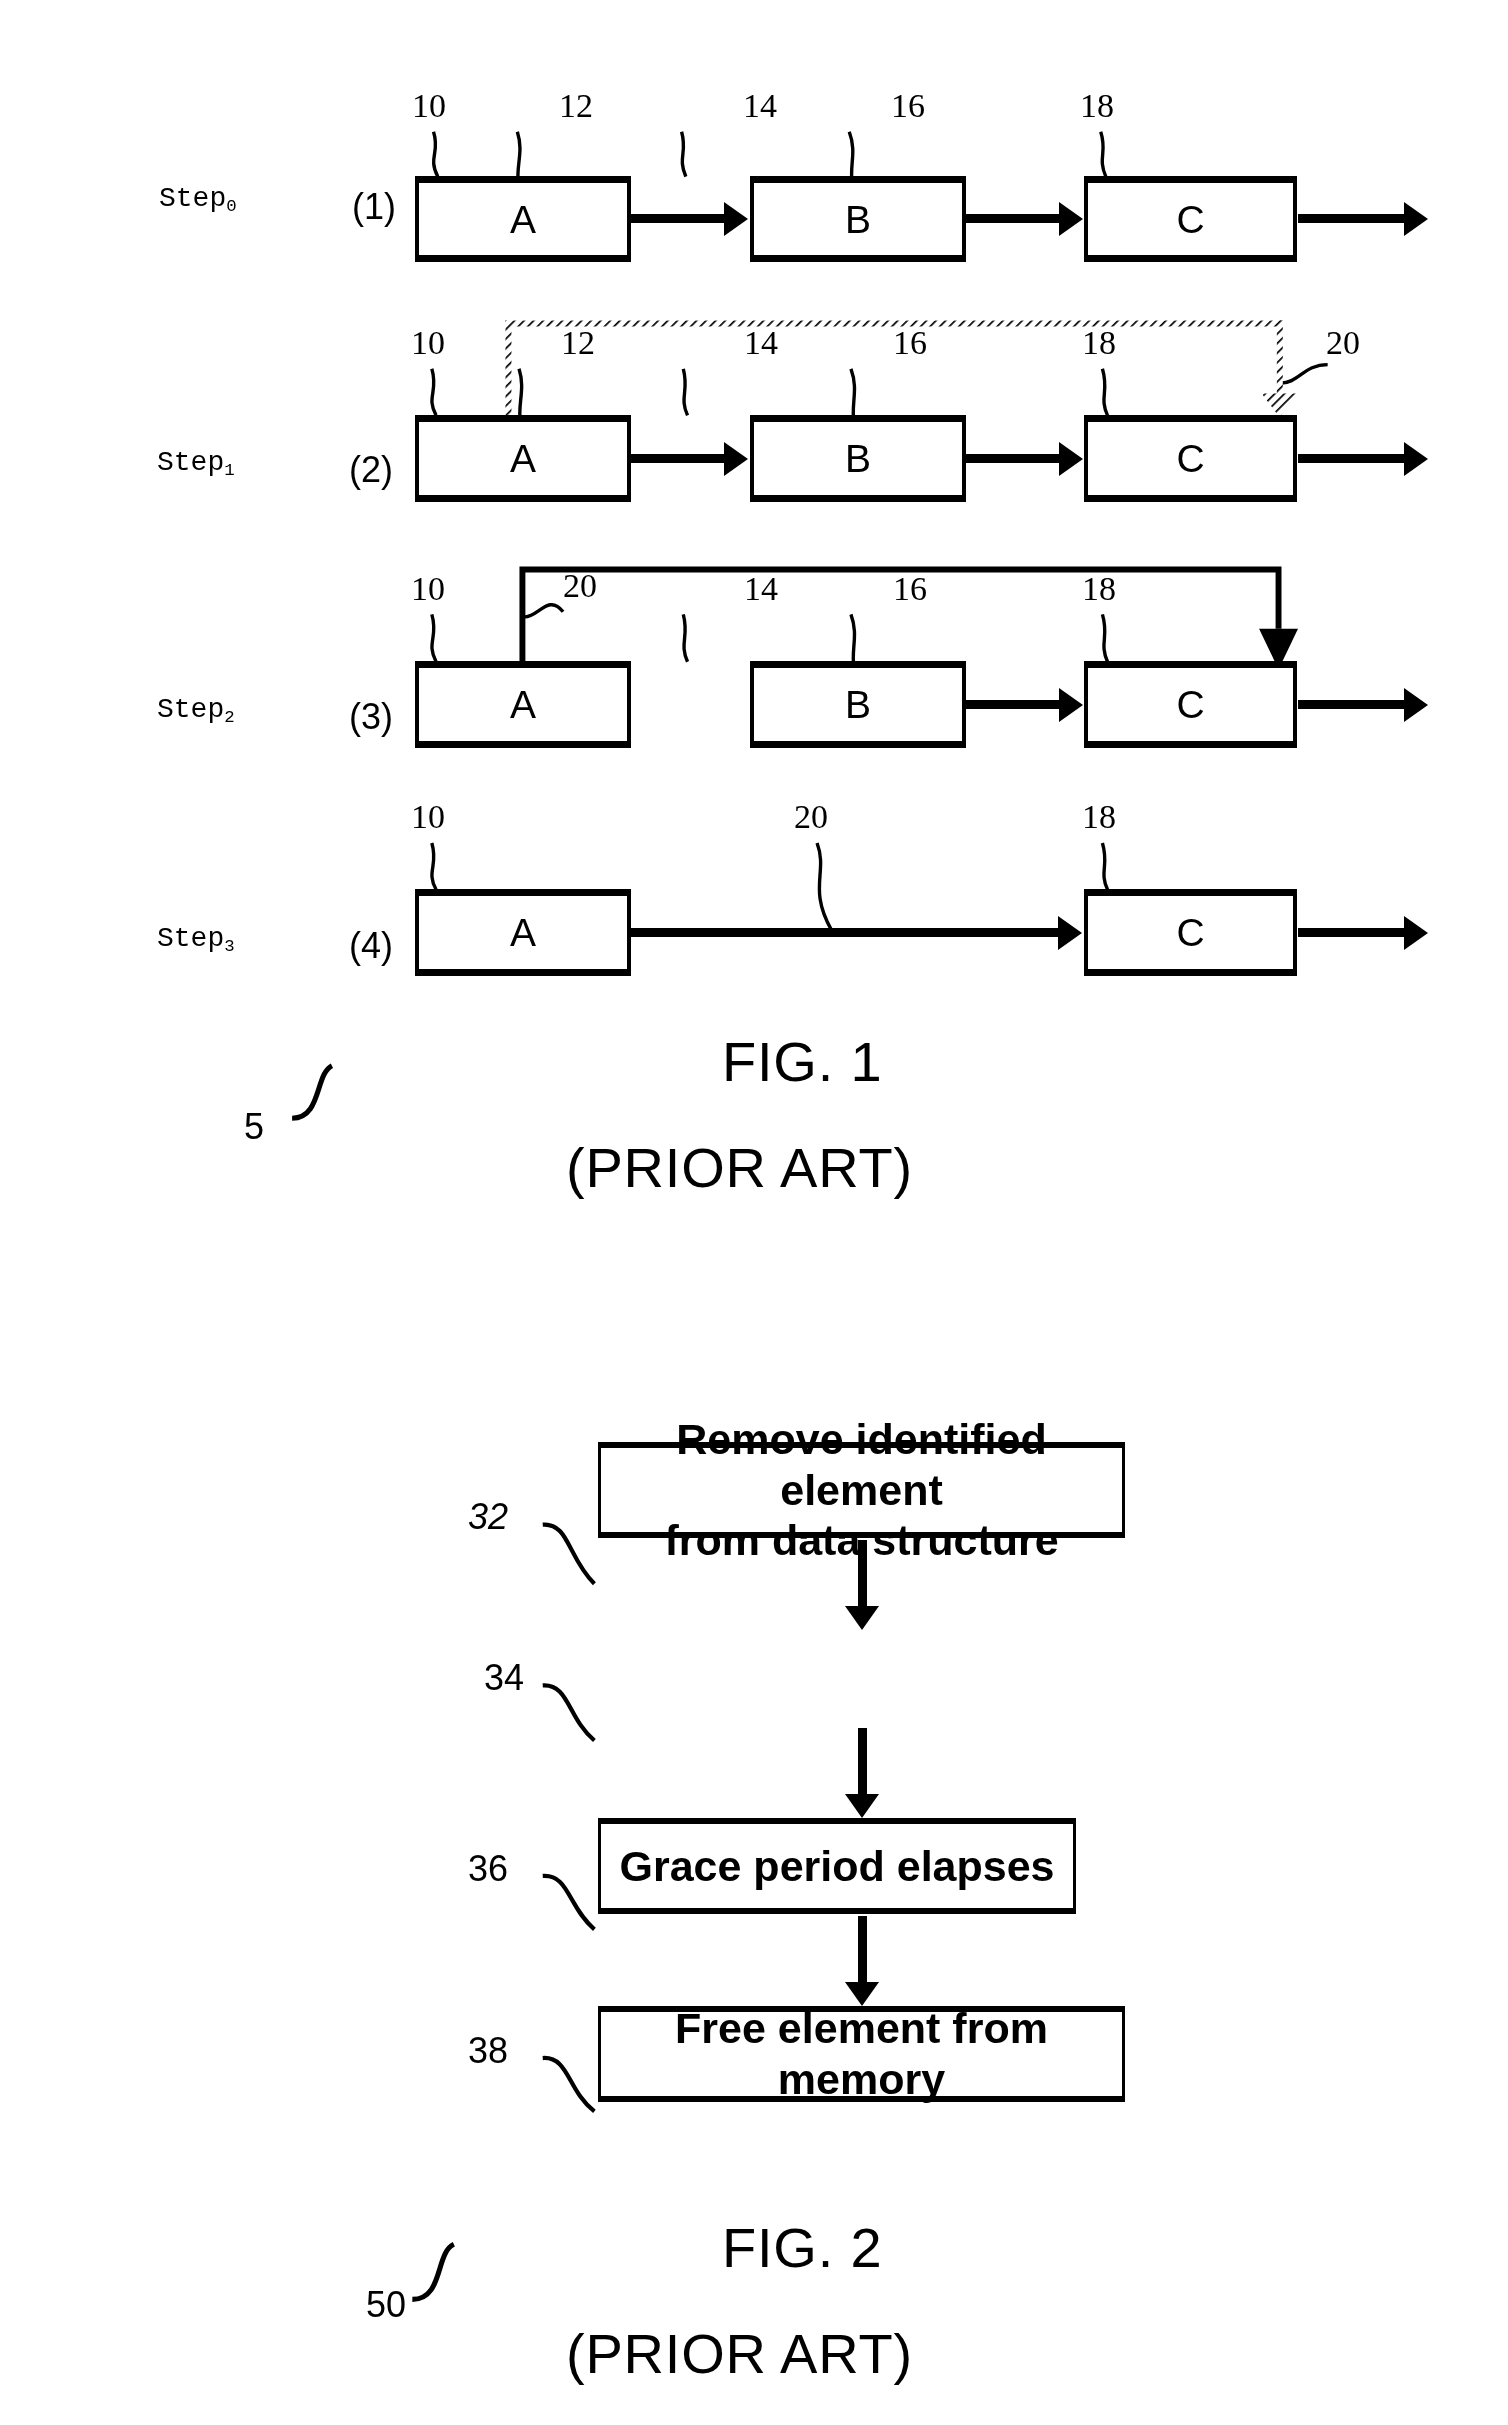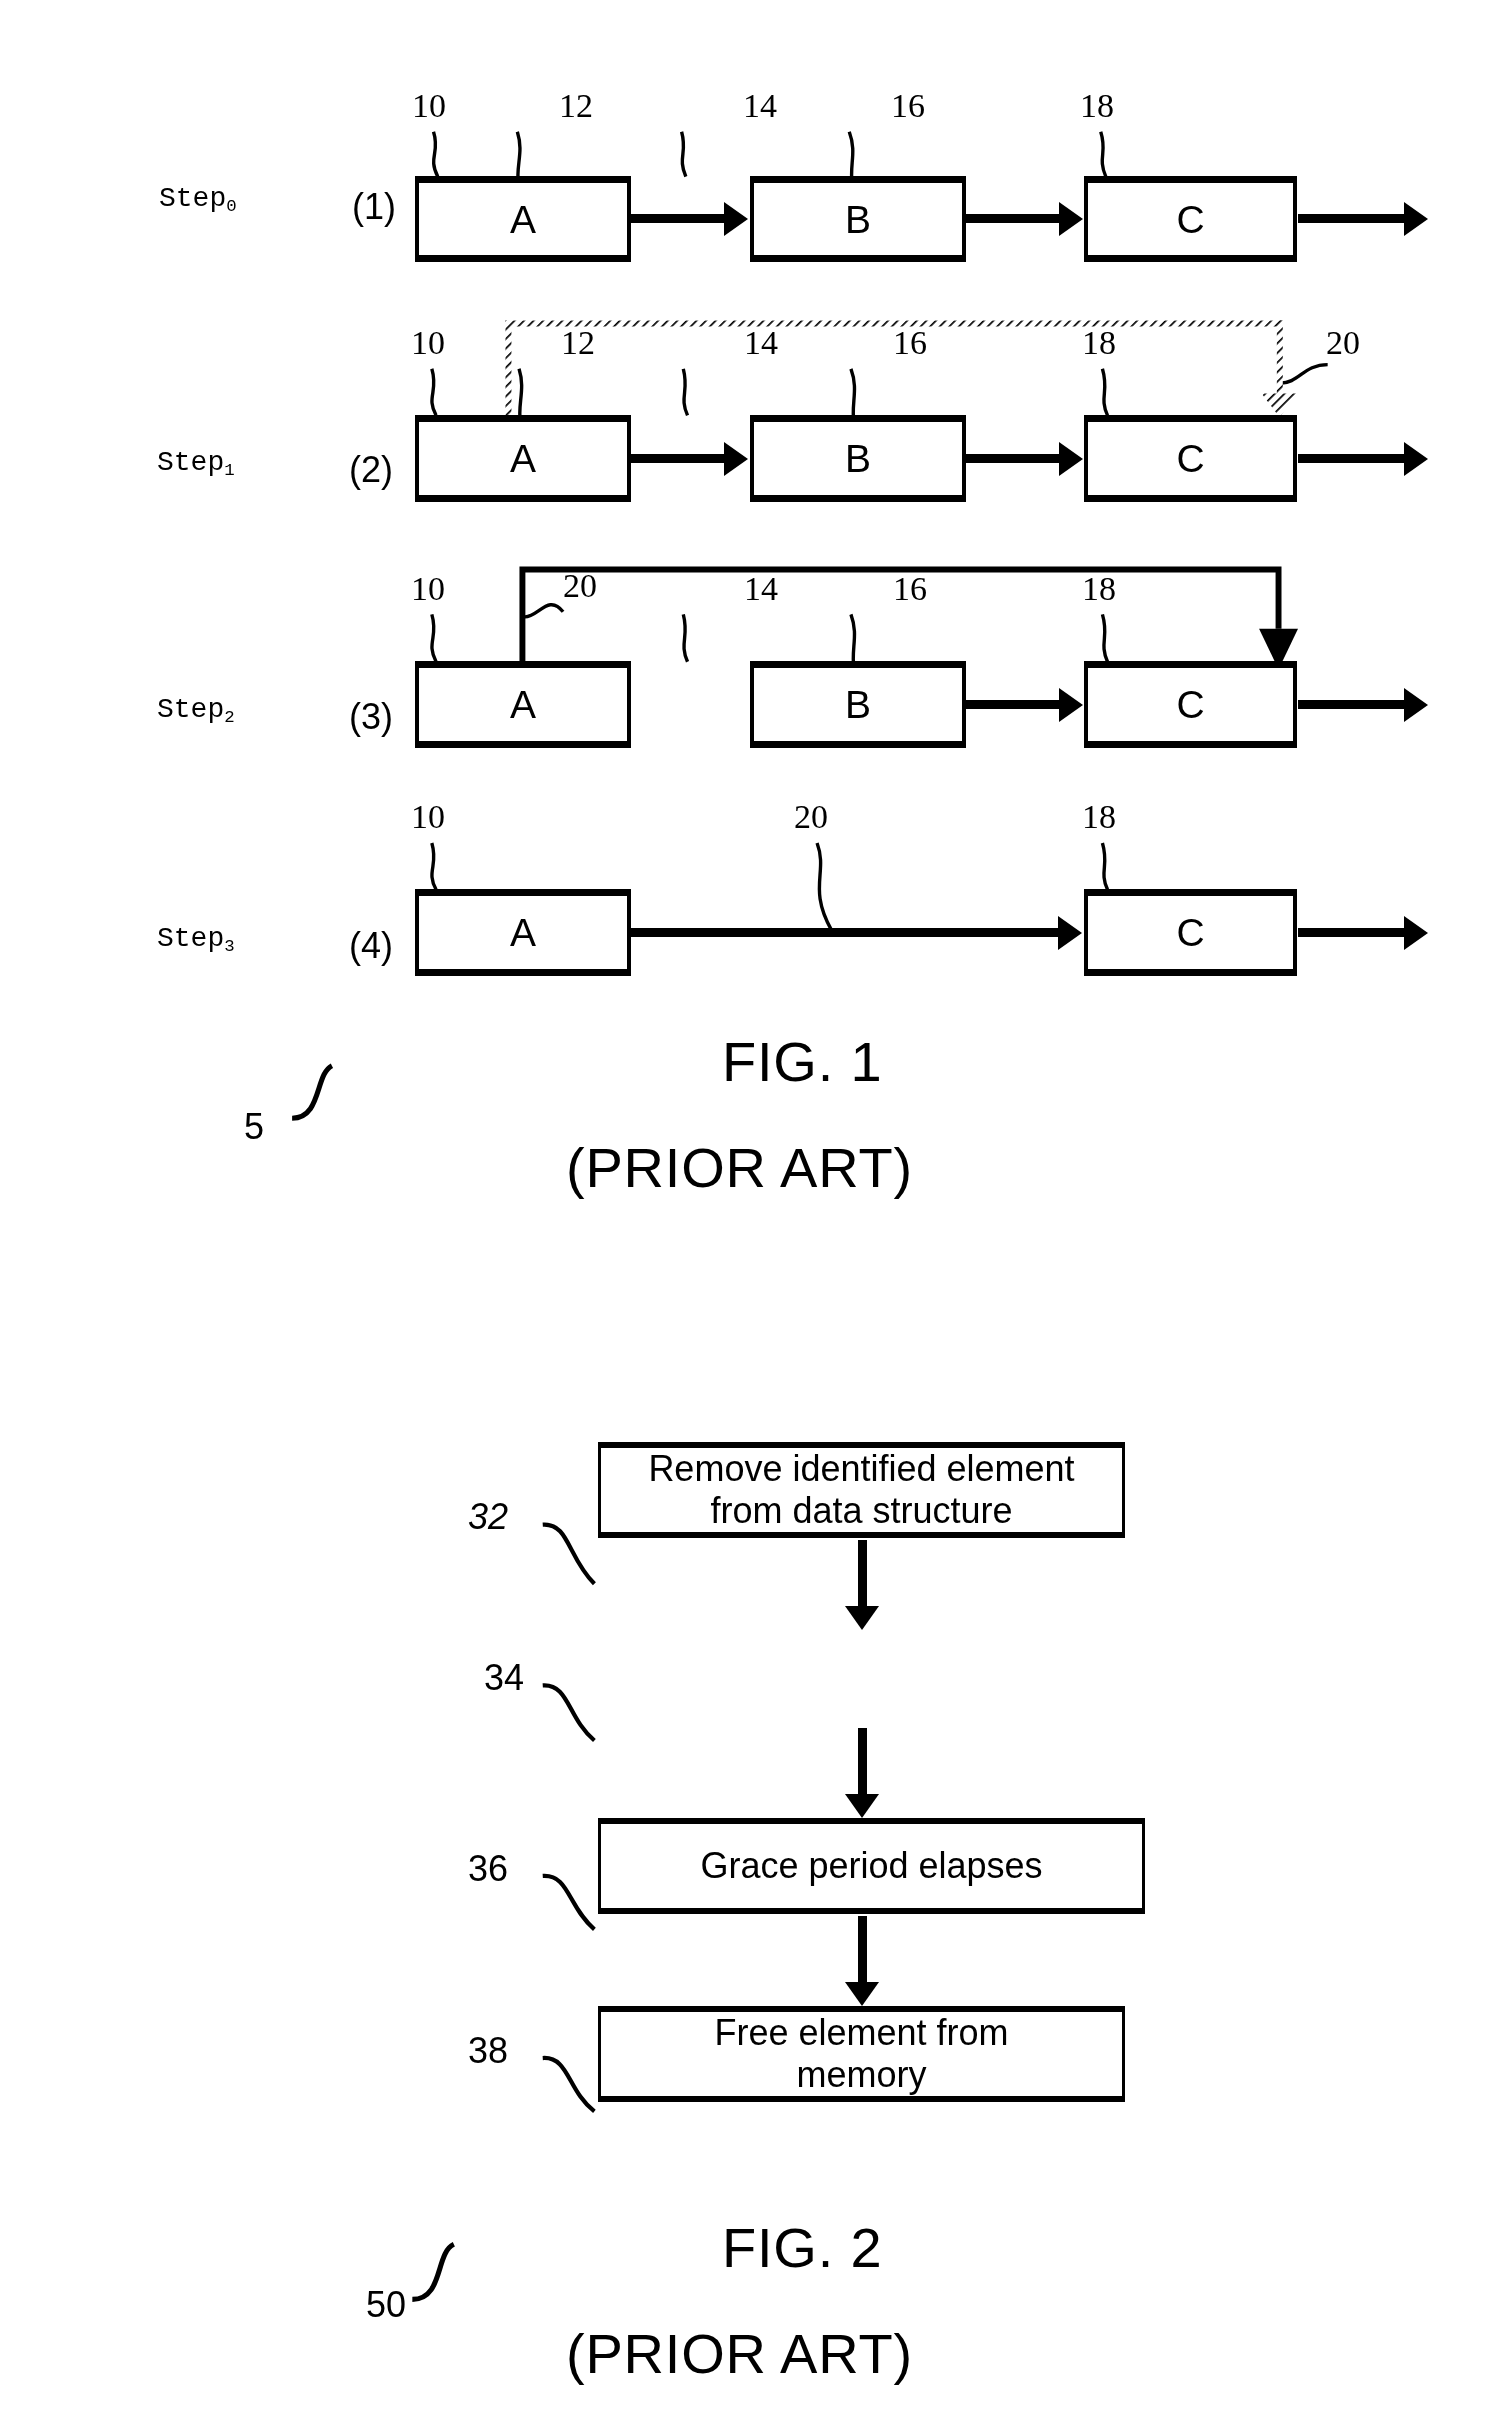--- a/index.html
+++ b/index.html
@@ -105,23 +105,24 @@
   
   .flowbox {
     position: absolute;
     box-sizing: border-box;
     border: 3.4px solid #000;
     background: #fff;
     display: flex;
     align-items: center;
     justify-content: center;
     text-align: center;
-    font-size: 36px;
+    font-size: 43px;
     line-height: 1.18;
     padding: 3.4px 8.5px;
+    font-weight: bold;
   }
   .flowbox::before,
   .flowbox::after {
     content: "";
     position: absolute;
     left: -3.4px;
     right: -3.4px;
     height: 6.8px;
     background: #000;
   }
@@ -348,21 +349,21 @@
     </span>
   </div>
 
   <div class="varrow" style="left:858px; top:1540px; height:68px;"></div>
 
   <div class="ref-big" style="left:468px; top:1660px;margin-left:16px;">34</div>
 
   <div class="varrow" style="left:858px; top:1728px; height:68px;"></div>
 
   <div class="ref-big" style="left:468px; top:1851px;">36</div>
-  <div class="flowbox" style="left:598px; top:1818px; width:547px; height:96px;">
+  <div class="flowbox" style="left:598px; top:1818px; width:478px; height:96px;">
     <span class="flowbox-text">Grace period elapses</span>
   </div>
 
   <div class="varrow" style="left:858px; top:1916px; height:68px;"></div>
 
   <div class="ref-big" style="left:468px; top:2033px;">38</div>
   <div class="flowbox" style="left:598px; top:2006px; width:527px; height:96px;">
     <span class="flowbox-text">
       <span>Free element from</span><br>
       <span>memory</span>

